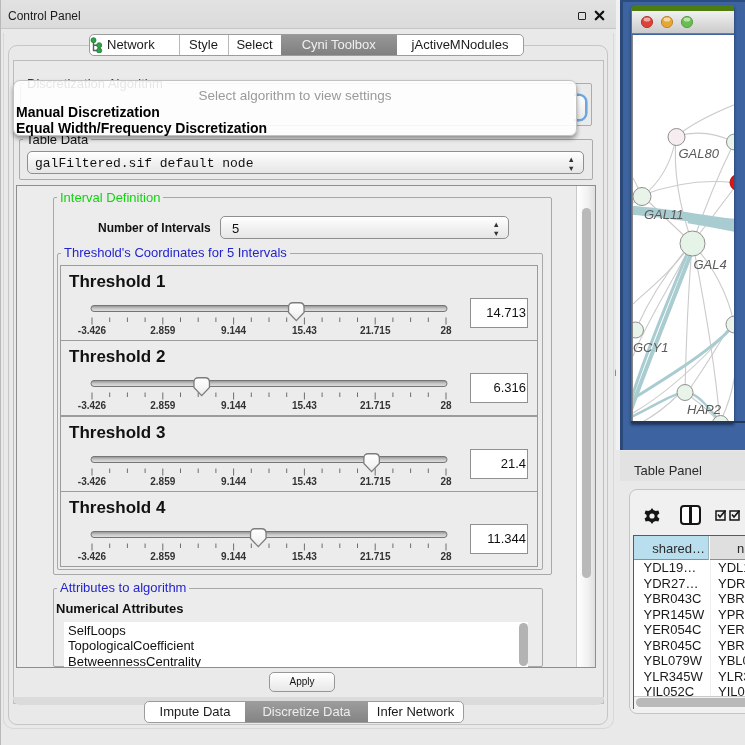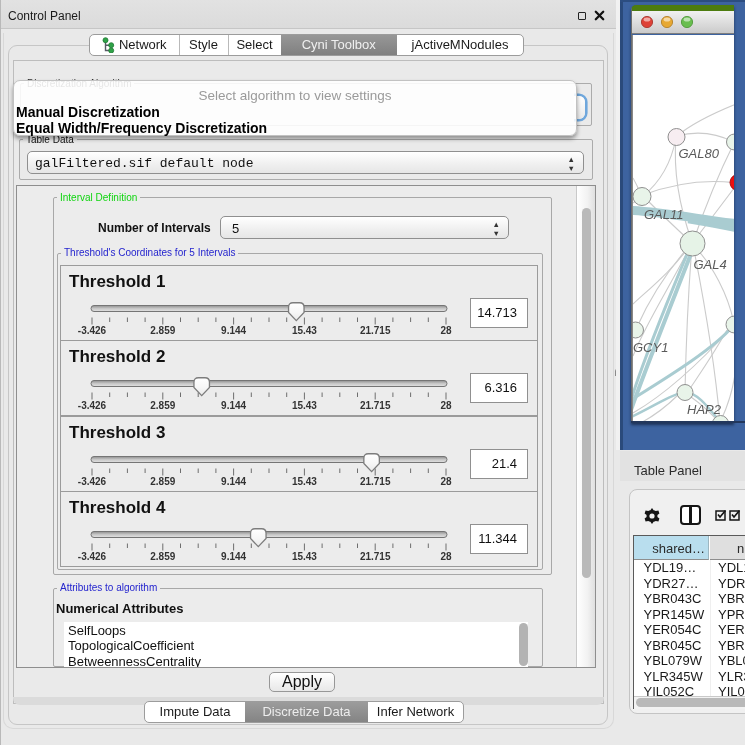--- a/index.html
+++ b/index.html
@@ -1,25 +1,25 @@
 <!DOCTYPE html>
 <html><head>
 <meta charset="utf-8">
 <style>
 * { margin:0; padding:0; box-sizing:border-box; }
 html,body { width:745px; height:745px; overflow:hidden; }
 body { font-family:"Liberation Sans", sans-serif; background:#E9E9E9; position:relative; }
 .abs { position:absolute; }
-.grouptitle { position:absolute; padding:0 3px; background:#ECECEC; line-height:13px; font-size:10px; }
+.grouptitle { position:absolute; padding:0 3px; background:#ECECEC; line-height:13px; font-size:13px; }
 .gbox { position:absolute; border:1px solid #A8A8A8; border-radius:2px; }
 .combo { position:absolute; border:1px solid #8F8F8F; border-radius:5px; background:linear-gradient(#FFFFFF,#EFEFEF 60%,#E6E6E6); font-size:13px; color:#111; }
 .combo .arr { position:absolute; right:7px; top:4px; font-size:7.5px; color:#333; line-height:8.5px; letter-spacing:0; }
 .tpanel { position:absolute; left:60px; width:478px; height:76px; border:1px solid #9B9B9B; background:#ECECEC; }
 .tpanel .tlabel { position:absolute; left:8px; top:6px; font-size:17px; font-weight:bold; color:#111; }
-.vbox { position:absolute; left:409px; top:32px; width:58px; height:30px; border:1px solid #909090; background:#fff; font-size:13px; color:#111; text-align:right; line-height:28px; padding-right:10px; }
+.vbox { position:absolute; left:409px; top:32px; width:58px; height:30px; border:1px solid #909090; background:#fff; font-size:13px; color:#111; text-align:right; line-height:28px; padding-right:1px; }
 </style>
 </head>
 <body>
 <div class="abs" style="left:0;top:0;width:1px;height:745px;background:#B9B9B9;z-index:99;"></div>
 
 <div class="abs" id="leftwin" style="left:0;top:0;width:618px;height:745px;background:#E9E9E9;">
 
   <div class="abs" style="left:0;top:0;width:618px;height:28.5px;background:linear-gradient(#E2E2E2,#DBDBDB);border-bottom:1px solid #C6C6C6;">
     <div class="abs" style="left:8px;top:9px;font-size:12px;color:#1A1A1A;">Control Panel</div>
     <div class="abs" style="left:577.5px;top:11.5px;width:8px;height:8px;border:1.5px solid #222;border-radius:1px;"></div>
@@ -28,21 +28,21 @@
       </svg>
   </div>
 
   <div class="abs" style="left:2.5px;top:33px;width:611px;height:696px;border:1.5px solid #D8D8D8;border-top:none;border-radius:0 0 10px 10px;"></div>
 
   <div class="abs" style="left:8px;top:45px;width:600px;height:680px;border:1.5px solid #C6C6C6;border-radius:9px;background:#E9E9E9;"></div>
 
   <div class="abs" style="left:12.5px;top:60px;width:591px;height:644px;border:1px solid #BDBDBD;background:#EAEAEA;"></div>
 
   <div class="abs" style="left:89px;top:33.5px;width:435px;height:22px;background:#FFFFFF;border:1px solid #9C9C9C;border-radius:5px;overflow:hidden;display:flex;font-size:13px;color:#1A1A1A;">
-    <div style="width:89.5px;display:flex;align-items:center;justify-content:center;border-right:1px solid #B9B9B9;">
+    <div style="width:89.5px;display:flex;align-items:center;border-right:1px solid #B9B9B9;">
       <svg width="13" height="16" viewBox="0 0 13 16" style="margin-right:4px;">
           <path d="M3.5 4 L3.5 14.2 M3.5 8.2 L8 8.2 M3.5 13.5 L8 13.5" stroke="#565B66" stroke-width="1.4" fill="none"></path>
           <circle cx="3.5" cy="3.2" r="2.5" fill="#2FA348" stroke="#1F7A33" stroke-width="0.8"></circle>
           <circle cx="9.2" cy="8.2" r="2.5" fill="#2FA348" stroke="#1F7A33" stroke-width="0.8"></circle>
           <circle cx="9.2" cy="13.5" r="2.5" fill="#2FA348" stroke="#1F7A33" stroke-width="0.8"></circle>
         </svg>
       Network</div>
     <div style="width:49px;display:flex;align-items:center;justify-content:center;border-right:1px solid #B9B9B9;">Style</div>
     <div style="width:52px;display:flex;align-items:center;justify-content:center;">Select</div>
     <div style="width:116.5px;display:flex;align-items:center;justify-content:center;background:linear-gradient(#979797,#808080);color:#F0F0F0;">Cyni Toolbox</div>
@@ -248,21 +248,21 @@
   <div class="gbox" style="left:53px;top:587.5px;width:490px;height:79px;border-color:#A8A8A8;"></div>
   <div class="grouptitle" style="left:57px;top:581px;color:#2424CE;">Attributes to algorithm</div>
   <div class="abs" style="left:56px;top:601px;font-size:13px;font-weight:bold;color:#111;">Numerical Attributes</div>
   <div class="abs" style="left:64px;top:622px;width:464px;height:44.5px;background:#FFFFFF;overflow:hidden;font-size:13px;color:#111;">
     <div style="padding:1px 0 0 4px;line-height:15.4px;">SelfLoops<br>TopologicalCoefficient<br>BetweennessCentrality</div>
   </div>
   <div class="abs" style="left:518.5px;top:623px;width:9px;height:43px;background:#B3B3B3;border-radius:4.5px;"></div>
 
   <div class="abs" style="left:16px;top:668.5px;width:579px;height:28.5px;background:#EAEAEA;"></div>
   <div class="abs" style="left:12.5px;top:697px;width:591px;height:8px;background:#DBDBDB;border-radius:0 0 7px 7px;"></div>
-  <div class="abs" style="left:269px;top:672px;width:66px;height:20px;border:1px solid #979797;border-radius:5px;background:linear-gradient(#FFFFFF,#F2F2F2 55%,#E8E8E8);font-size:16px;color:#111;text-align:center;line-height:18px;">Apply</div>
+  <div class="abs" style="left:269px;top:672px;width:66px;height:20px;border:1px solid #979797;border-radius:5px;background:linear-gradient(#FFFFFF,#F2F2F2 55%,#E8E8E8);font-size:10px;color:#111;text-align:center;line-height:18px;">Apply</div>
 
   <div class="abs" style="left:144px;top:700.5px;width:320px;height:22px;background:#FFFFFF;border:1px solid #9C9C9C;border-radius:5px;overflow:hidden;display:flex;font-size:13px;color:#1A1A1A;">
     <div style="width:100px;display:flex;align-items:center;justify-content:center;">Impute Data</div>
     <div style="width:123px;display:flex;align-items:center;justify-content:center;background:linear-gradient(#9C9C9C,#848484);color:#EDEDED;">Discretize Data</div>
     <div style="flex:1;display:flex;align-items:center;justify-content:center;">Infer Network</div>
   </div>
 
   <div class="abs" style="left:13px;top:80px;width:564px;height:56px;background:rgba(255,255,255,0.88);border:1px solid #C2C2C2;border-radius:7px;box-shadow:0 3px 4px rgba(0,0,0,0.38);"></div>
   <div class="abs" style="left:13px;top:87.5px;width:564px;text-align:center;font-size:13.5px;color:#9A9A9A;">Select algorithm to view settings</div>
   <div class="abs" style="left:16px;top:103.5px;font-size:14px;font-weight:bold;color:#000;">Manual Discretization</div>

